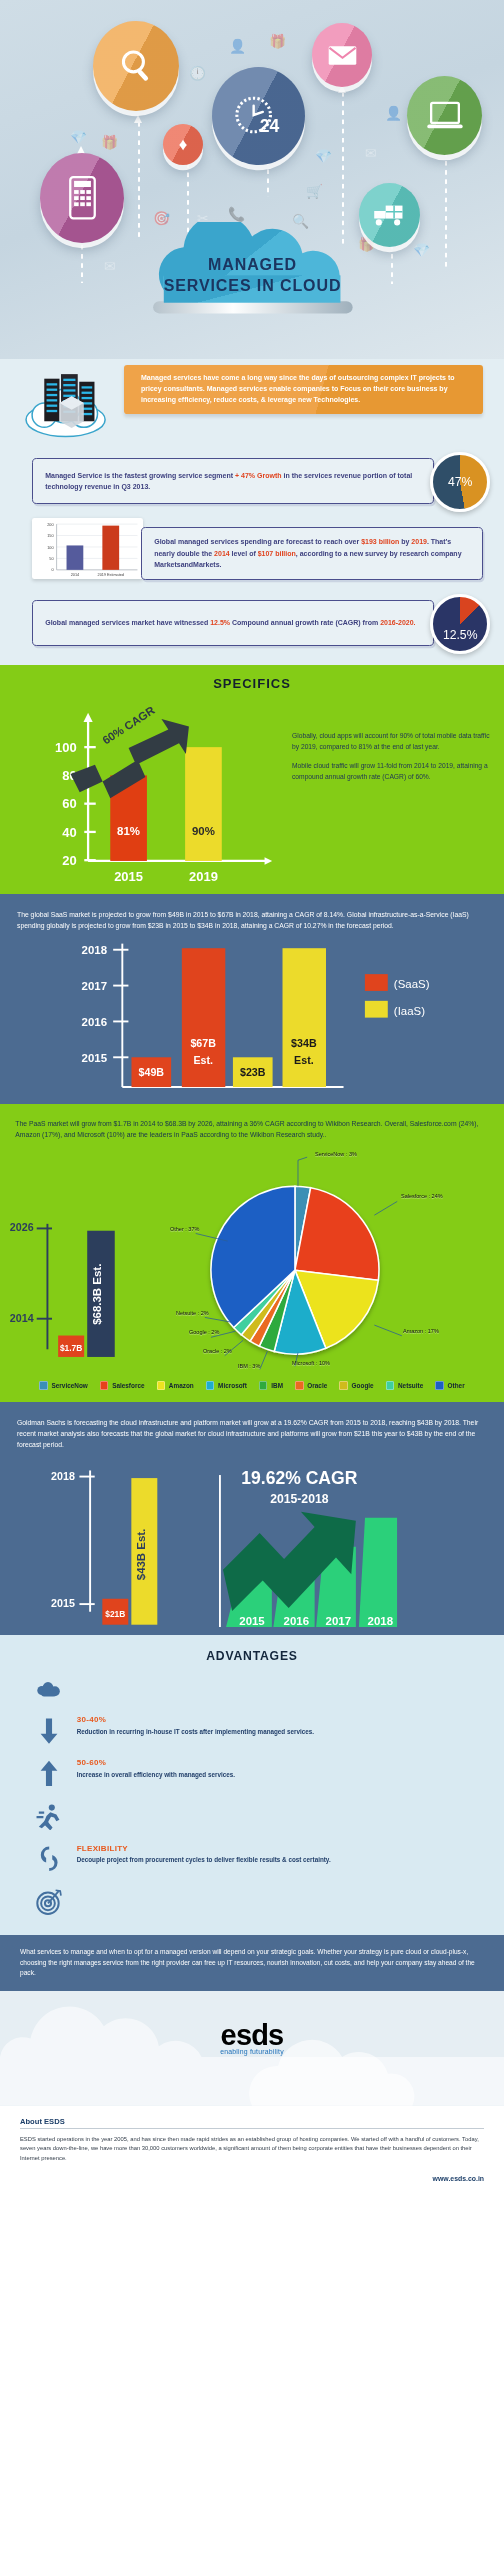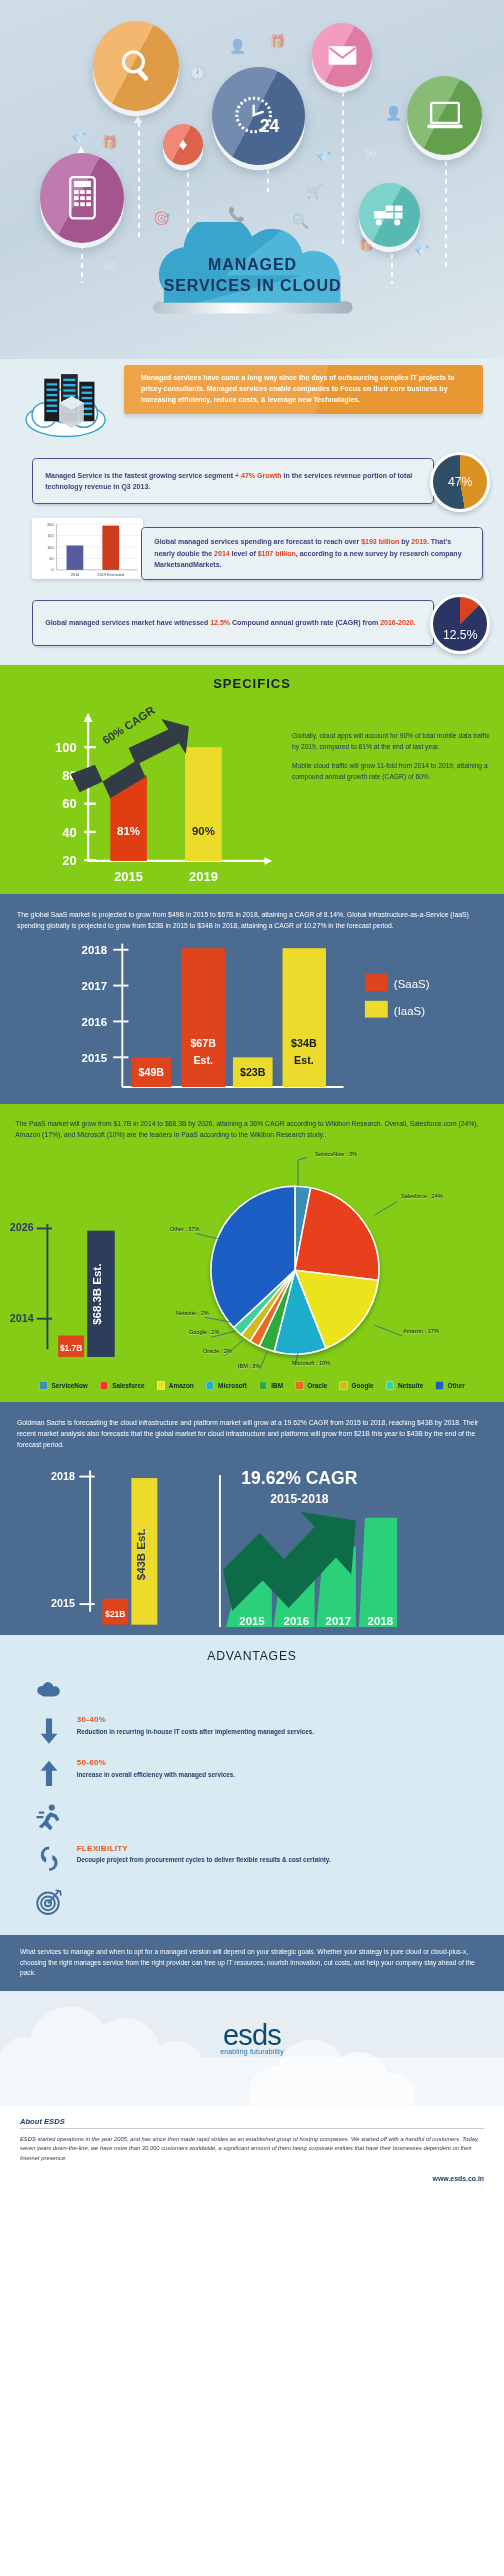--- a/index.html
+++ b/index.html
@@ -184,21 +184,21 @@
   }
   .legend .li { display: flex; align-items: center; gap: 3.8px; font-size: 6.4px; color: #123; }
   .legend .sw { width: 8.4px; height: 8.4px; border-radius: 1.5px; display: inline-block; box-shadow: inset 0 0 0 0.8px rgba(255,255,255,.45); }
 
   
   .gs-wrap { position: relative; height: 180px; }
 
   
   .adv { background: #d9eaf2; padding: 1.5px 0 12.2px 0; }
   .adv-title {
-    text-align: center; font-size: 12.2px; font-weight: normal;
+    text-align: center; font-size: 12.2px; font-weight: bold;
     letter-spacing: 0.8px; color: #13263c; padding: 12.2px 0 10.7px 0;
   }
   .adv-item { display: flex; gap: 10.7px; padding: 6.9px 26px 6.9px 32px; align-items: flex-start; }
   .adv-ic { width: 34px; flex: 0 0 34px; display: flex; justify-content: center; padding-top: 1.5px; }
   .adv-body { flex: 1; }
   .adv-h { color: #e8591e; font-size: 8px; font-weight: bold; letter-spacing: 0.3px; margin-bottom: 2.3px; }
   .adv-p { color: #23406b; font-size: 6.3px; line-height: 1.55; font-weight: bold; }
 
   
   .closing {
@@ -211,27 +211,27 @@
     position: relative;
     background: #e6eef3;
     height: 115px;
     overflow: hidden;
   }
   .esds-logo {
     position: absolute; left: 0; right: 0; top: 27.5px;
     text-align: center;
   }
   .esds-word {
-    font-size: 29px; font-weight: normal; color: #0c4a6e; letter-spacing: -0.8px;
+    font-size: 29px; font-weight: bold; color: #000000; letter-spacing: -0.8px;
     display: inline-block; position: relative;
   }
   .esds-tag { font-size: 6.9px; color: #1d6fb8; letter-spacing: 0.2px; margin-top: -3.1px; }
 
   .about {
-    background: #fff; padding: 10.7px 20px 7.6px 20px; font-style: italic;
+    background: #fff; padding: 10.7px 20px 7.6px 20px;
   }
   .about h3 { font-size: 7.6px; color: #1c3e68; margin-bottom: 2.3px; }
   .about .rule { height: 0.8px; background: #c3ccd4; margin-bottom: 6.1px; }
   .about p { font-size: 5.8px; line-height: 1.62; color: #333d49; }
   .site { background: #fff; text-align: right; padding: 4.6px 20px 12.2px 20px; font-size: 6.9px; font-weight: bold; color: #1c3e68; }
 </style>
 </head>
 <body>
 
 <div class="page">

